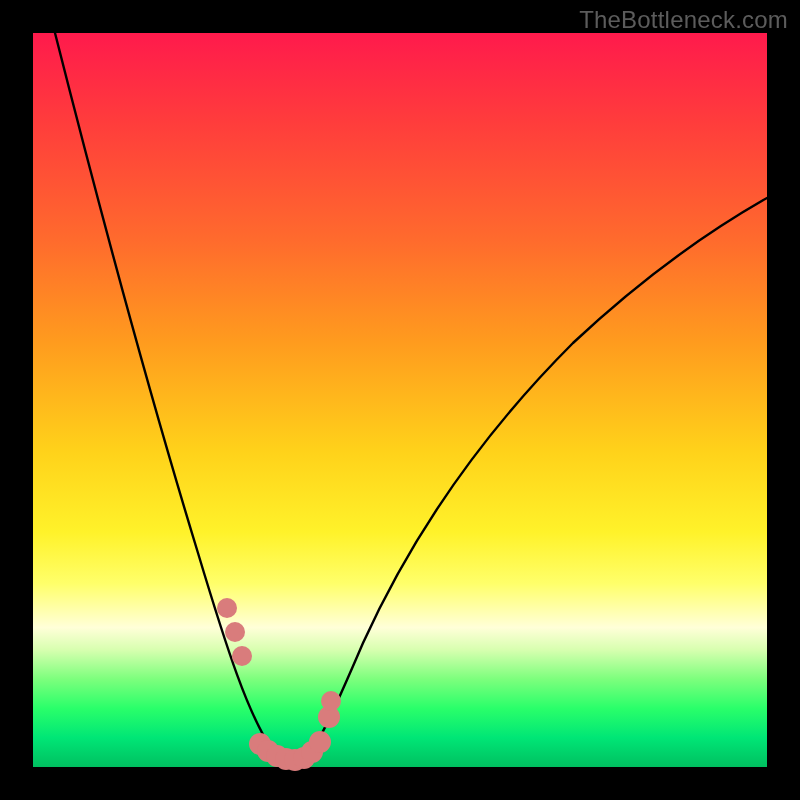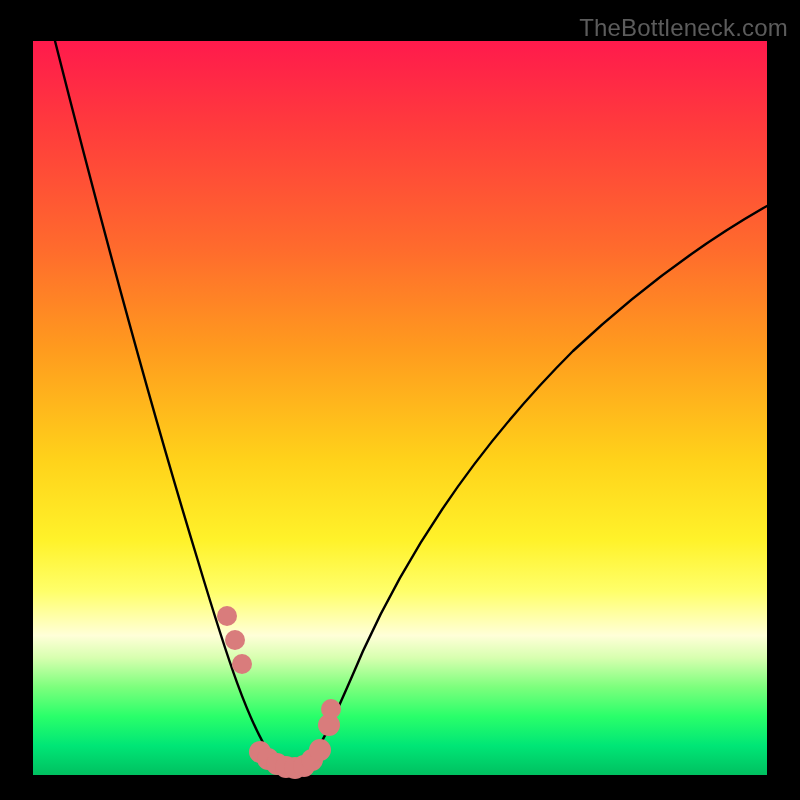--- a/index.html
+++ b/index.html
@@ -7,21 +7,21 @@
     padding: 0;
     width: 800px;
     height: 800px;
     background: #000;
     overflow: hidden;
     font-family: Arial, Helvetica, sans-serif;
   }
   .frame {
     position: absolute;
     left: 0;
-    top: 8px;
+    top: 0;
     width: 800px;
     height: 580px;
     background: #000;
   }
   .plot {
     position: absolute;
     left: 33px;
     top: 33px;
     width: 734px;
     height: 734px;

